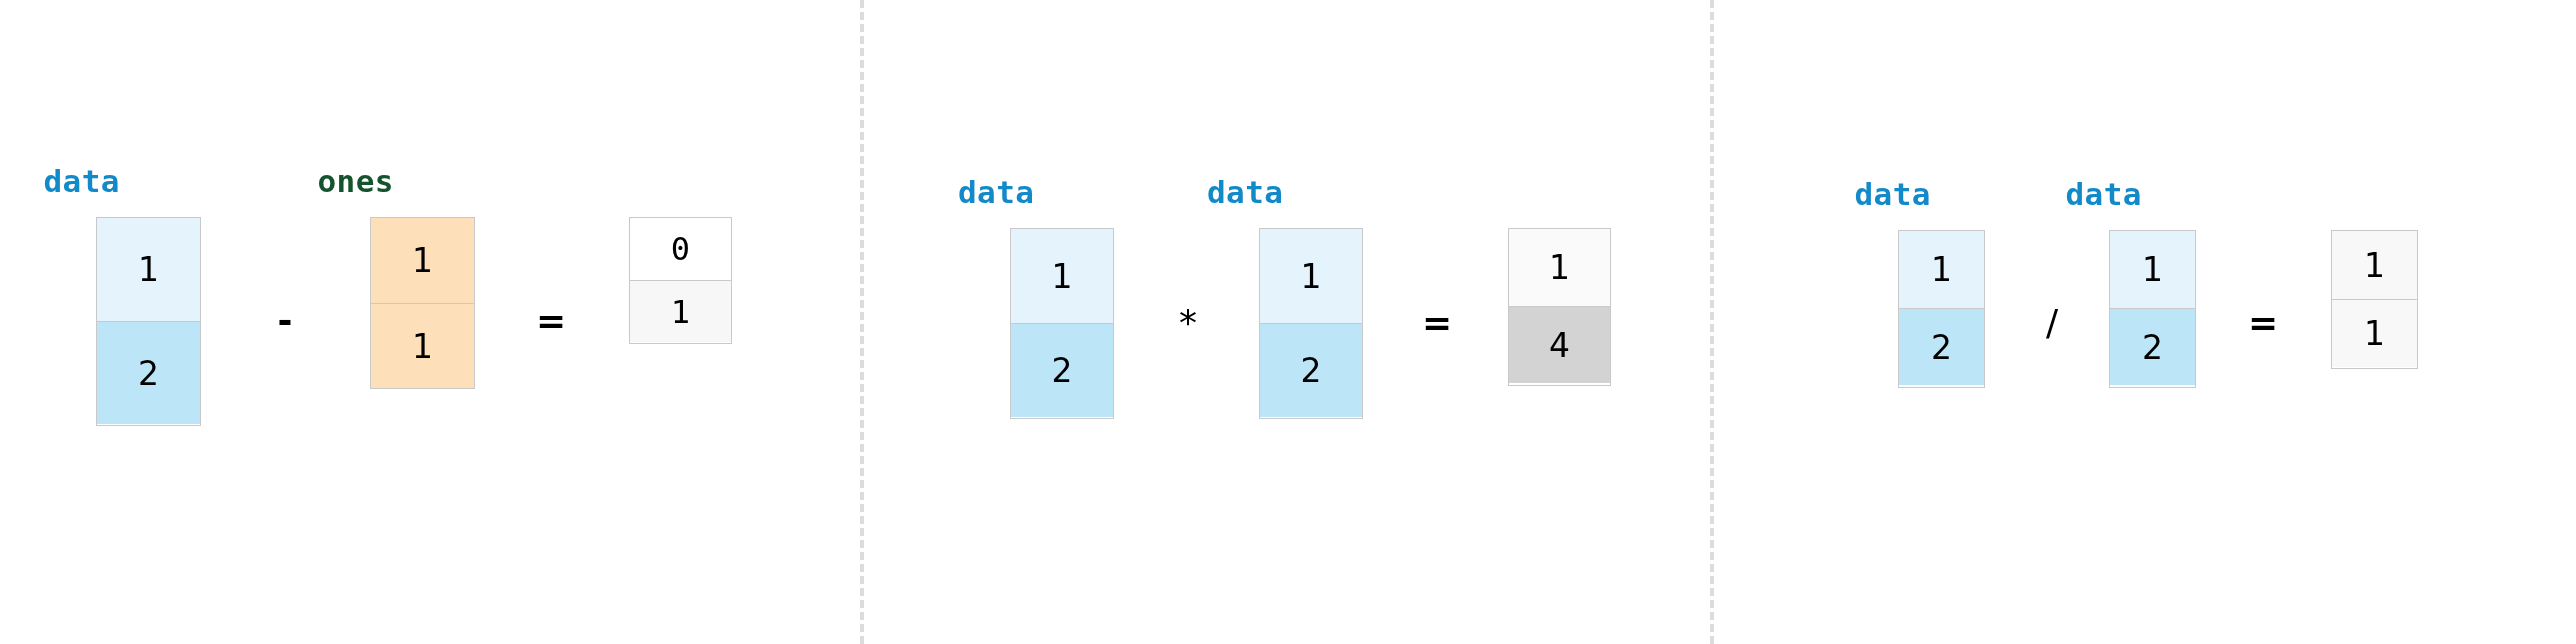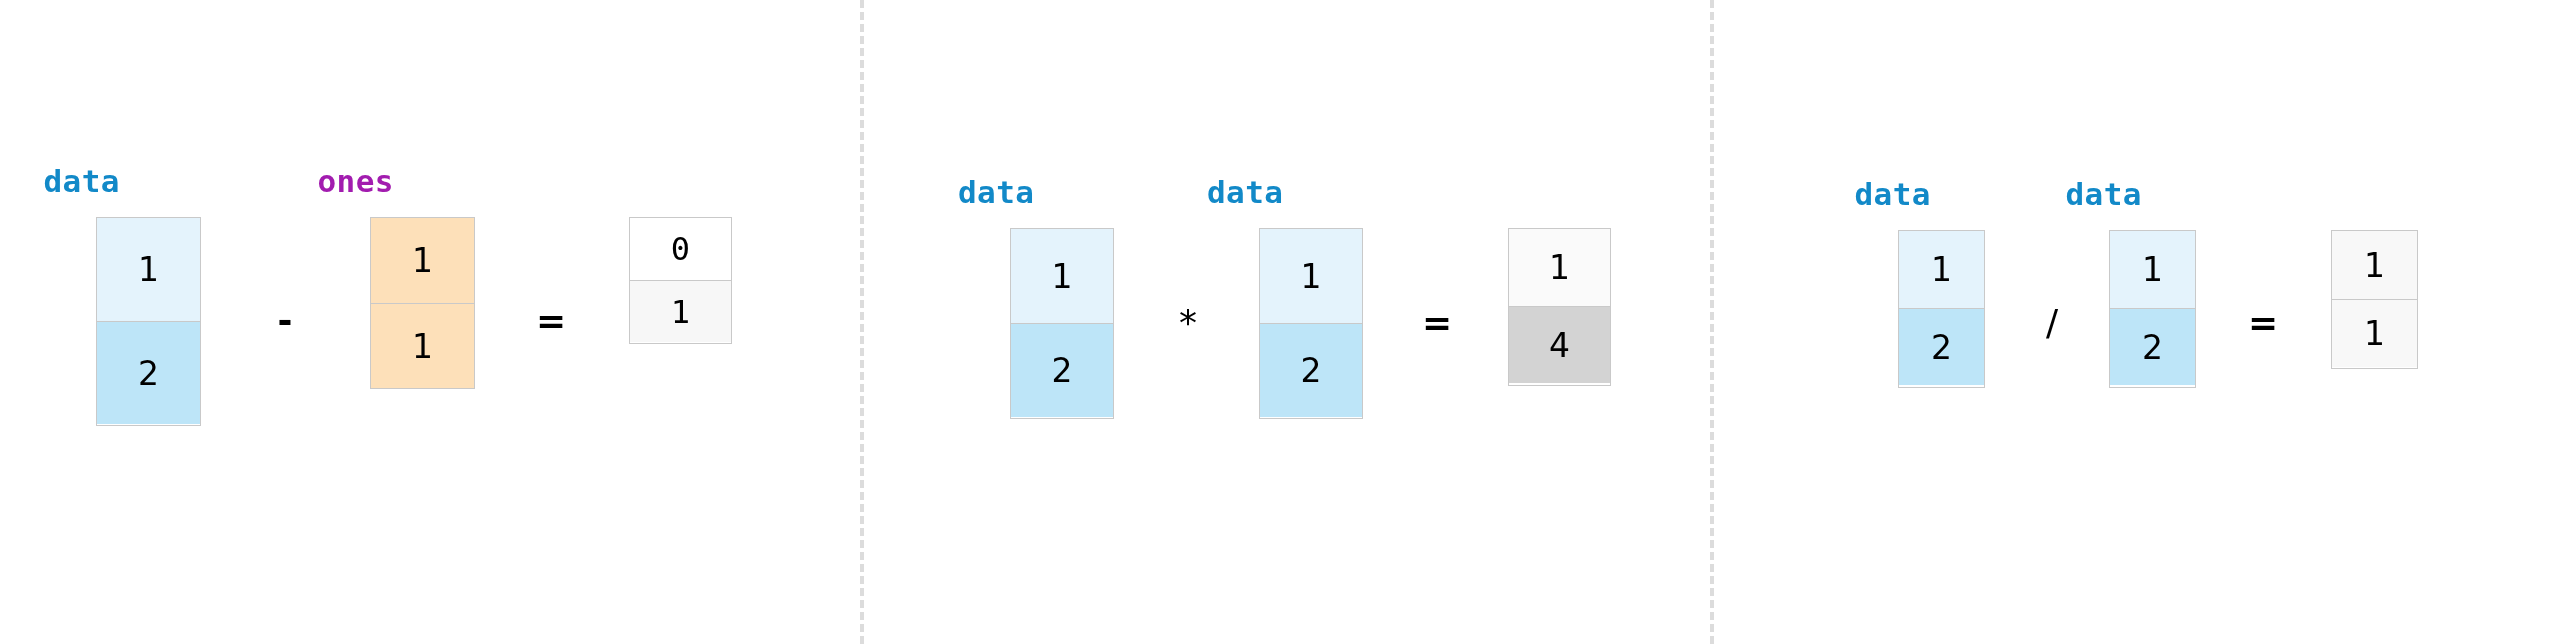--- a/index.html
+++ b/index.html
@@ -48,21 +48,21 @@
     left: 50%;
     transform: translateX(-50%);
     white-space: nowrap;
     font-family: "DejaVu Sans Mono", monospace;
     font-weight: bold;
     font-size: 31px;
     letter-spacing: 0.4px;
     line-height: 1;
   }
   .col-label.blue   { color: #1289c8; }
-  .col-label.orange { color: #a21caf; }
+  .col-label.orange { color: #14532d; }
 
   .column {
     position: absolute;
     box-sizing: border-box;
     border: 1.6px solid #c9c9c9;
     border-collapse: collapse;
     background: #ffffff;
   }
   .cell {
     box-sizing: border-box;

